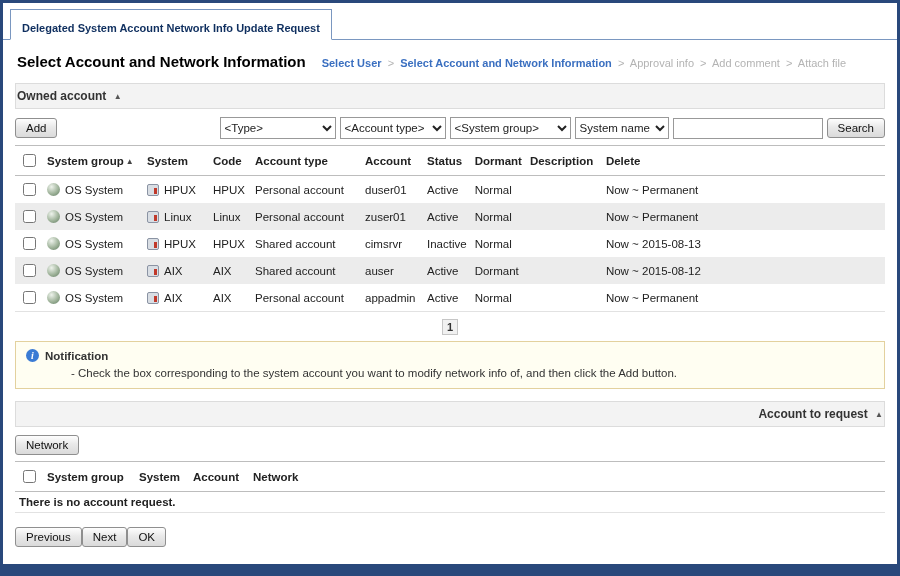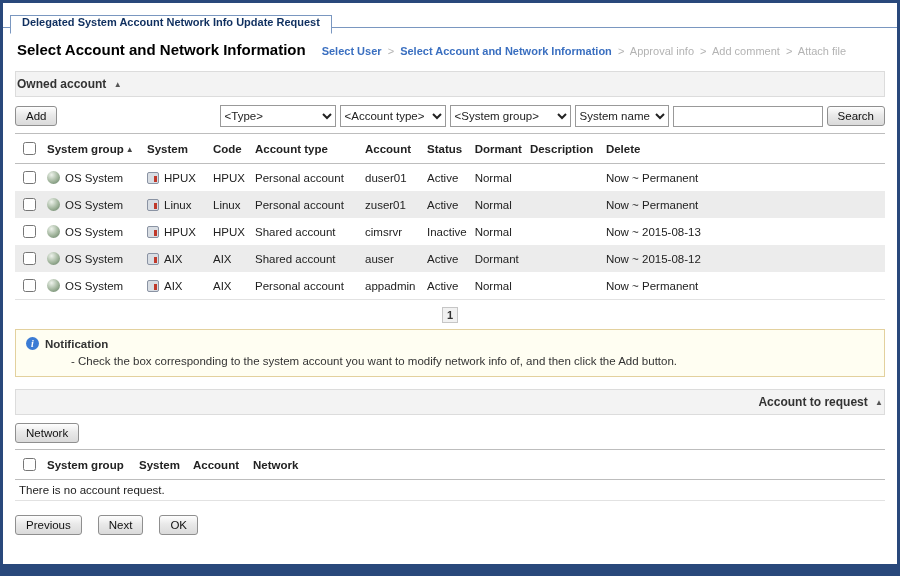--- a/index.html
+++ b/index.html
@@ -13,22 +13,22 @@
     width:900px; height:576px;
     border:3px solid #29487b; border-bottom:12px solid #29487b;
     background:#fff;
   }
   
   .tab-bar {
     padding:5px 0 0 7px;
     border-bottom:1px solid #7a97c0;
   }
   .tab {
-    display:inline-block; position:relative; top:7px;
-    padding:0 11px 5px;
+    display:inline-block; position:relative; top:1px;
+    padding:12px 11px 5px;
     border:1px solid #7a97c0; border-bottom:1px solid #fff;
     background:#fff;
     font-weight:bold; font-size:11px; color:#0f2f5f;
     cursor:default;
   }
   
   .title-row {
     display:flex; align-items:baseline; gap:16px;
     padding:13px 14px 9px;
   }
@@ -111,23 +111,23 @@
   }
   .note-title { display:flex; align-items:center; gap:6px; font-weight:bold; }
   .info-icon {
     display:inline-block; width:13px; height:13px; border-radius:50%;
     background:#3b7bd4; color:#fff; text-align:center; line-height:13px;
     font-family:"Liberation Serif", serif; font-style:italic;
     font-weight:bold; font-size:10px;
   }
   .note-text { margin-top:5px; padding-left:1px;margin-left:44px; }
   .sec-header.second { margin-top:12px;text-align:right; }
-  .empty-cell { padding:7px 4px 8px; color:#222; }
-  
-  .footer-buttons { margin:14px 12px 0; display:flex; gap:16px; }
+  .empty-cell { padding:7px 4px 8px; color:#222;font-weight:bold; }
+  
+  .footer-buttons { margin:14px 12px 0; display:flex; gap:0; }
 </style>
 </head>
 <body>
 
 <div class="page">
 
   <div class="tab-bar">
     <div class="tab">
       <span>Delegated System Account Network Info Update Request</span>
     </div>

